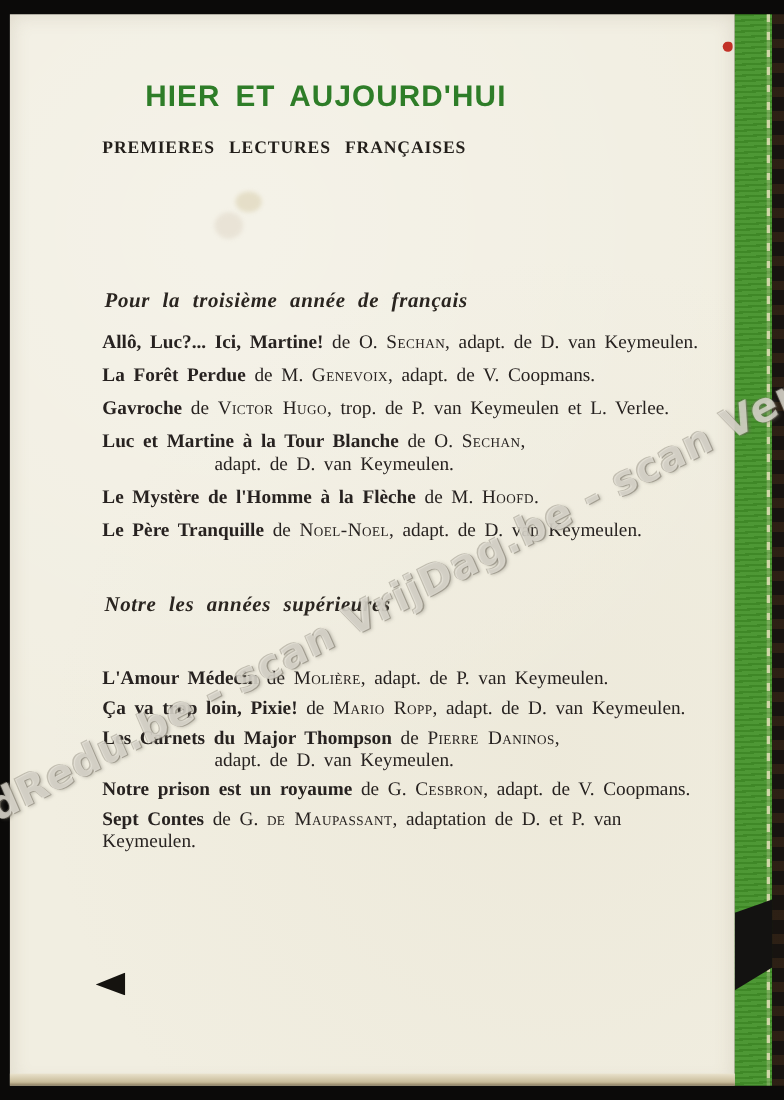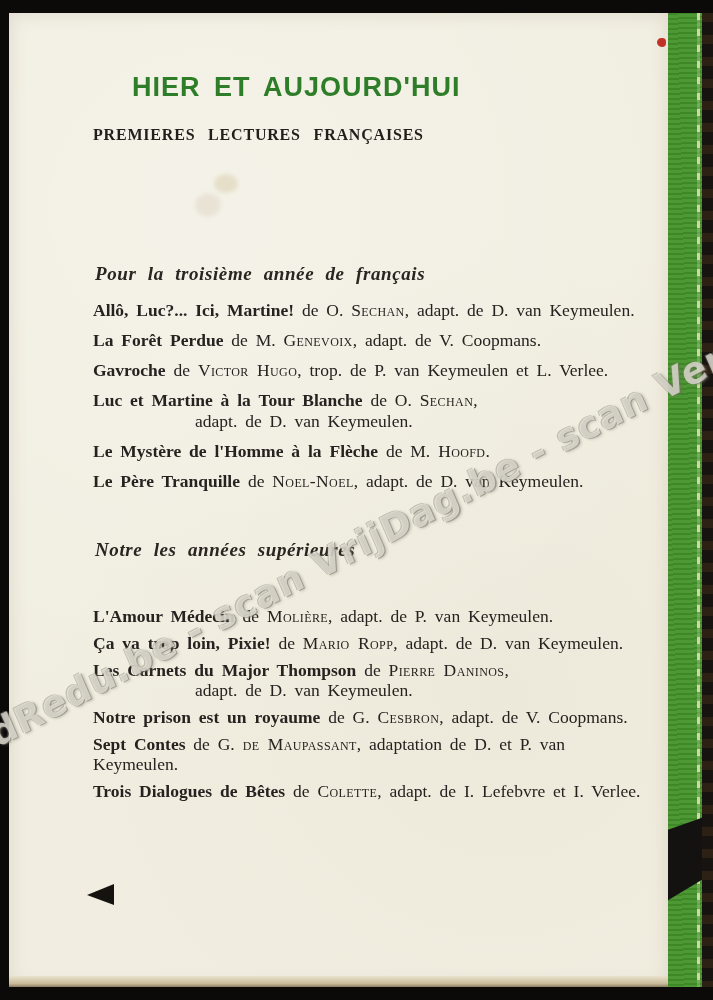--- a/index.html
+++ b/index.html
@@ -159,22 +159,19 @@
         <div class="book-item">
           <div class="book-line"><span class="seg-b">Les Carnets du Major Thompson</span><span class="seg-n"> de </span><span class="seg-sc">Pierre Daninos</span><span class="seg-n">,</span></div>
           <div class="book-line cont"><span class="seg-n">adapt. de D. van Keymeulen.</span></div>
         </div>
         <div class="book-item">
           <div class="book-line"><span class="seg-b">Notre prison est un royaume</span><span class="seg-n"> de G. </span><span class="seg-sc">Cesbron</span><span class="seg-n">, adapt. de V. Coopmans.</span></div>
         </div>
         <div class="book-item">
           <div class="book-line"><span class="seg-b">Sept Contes</span><span class="seg-n"> de G. </span><span class="seg-sc">de Maupassant</span><span class="seg-n">, adaptation de D. et P. van Keymeulen.</span></div>
         </div>
-        <div class="book-item">
-          <div class="book-line"><span class="seg-b">Trois Dialogues de Bêtes</span><span class="seg-n"> de </span><span class="seg-sc">Colette</span><span class="seg-n">, adapt. de I. Lefebvre et I. Verlee.</span></div>
-        </div>
       </div>
   </div>
 
   <div class="corner-arrow"></div>
 
   <div class="watermark">VendRedu.be - scan VrijDag.be - scan VendRedu.be - scan</div>
 </div>
 
 </body></html>

